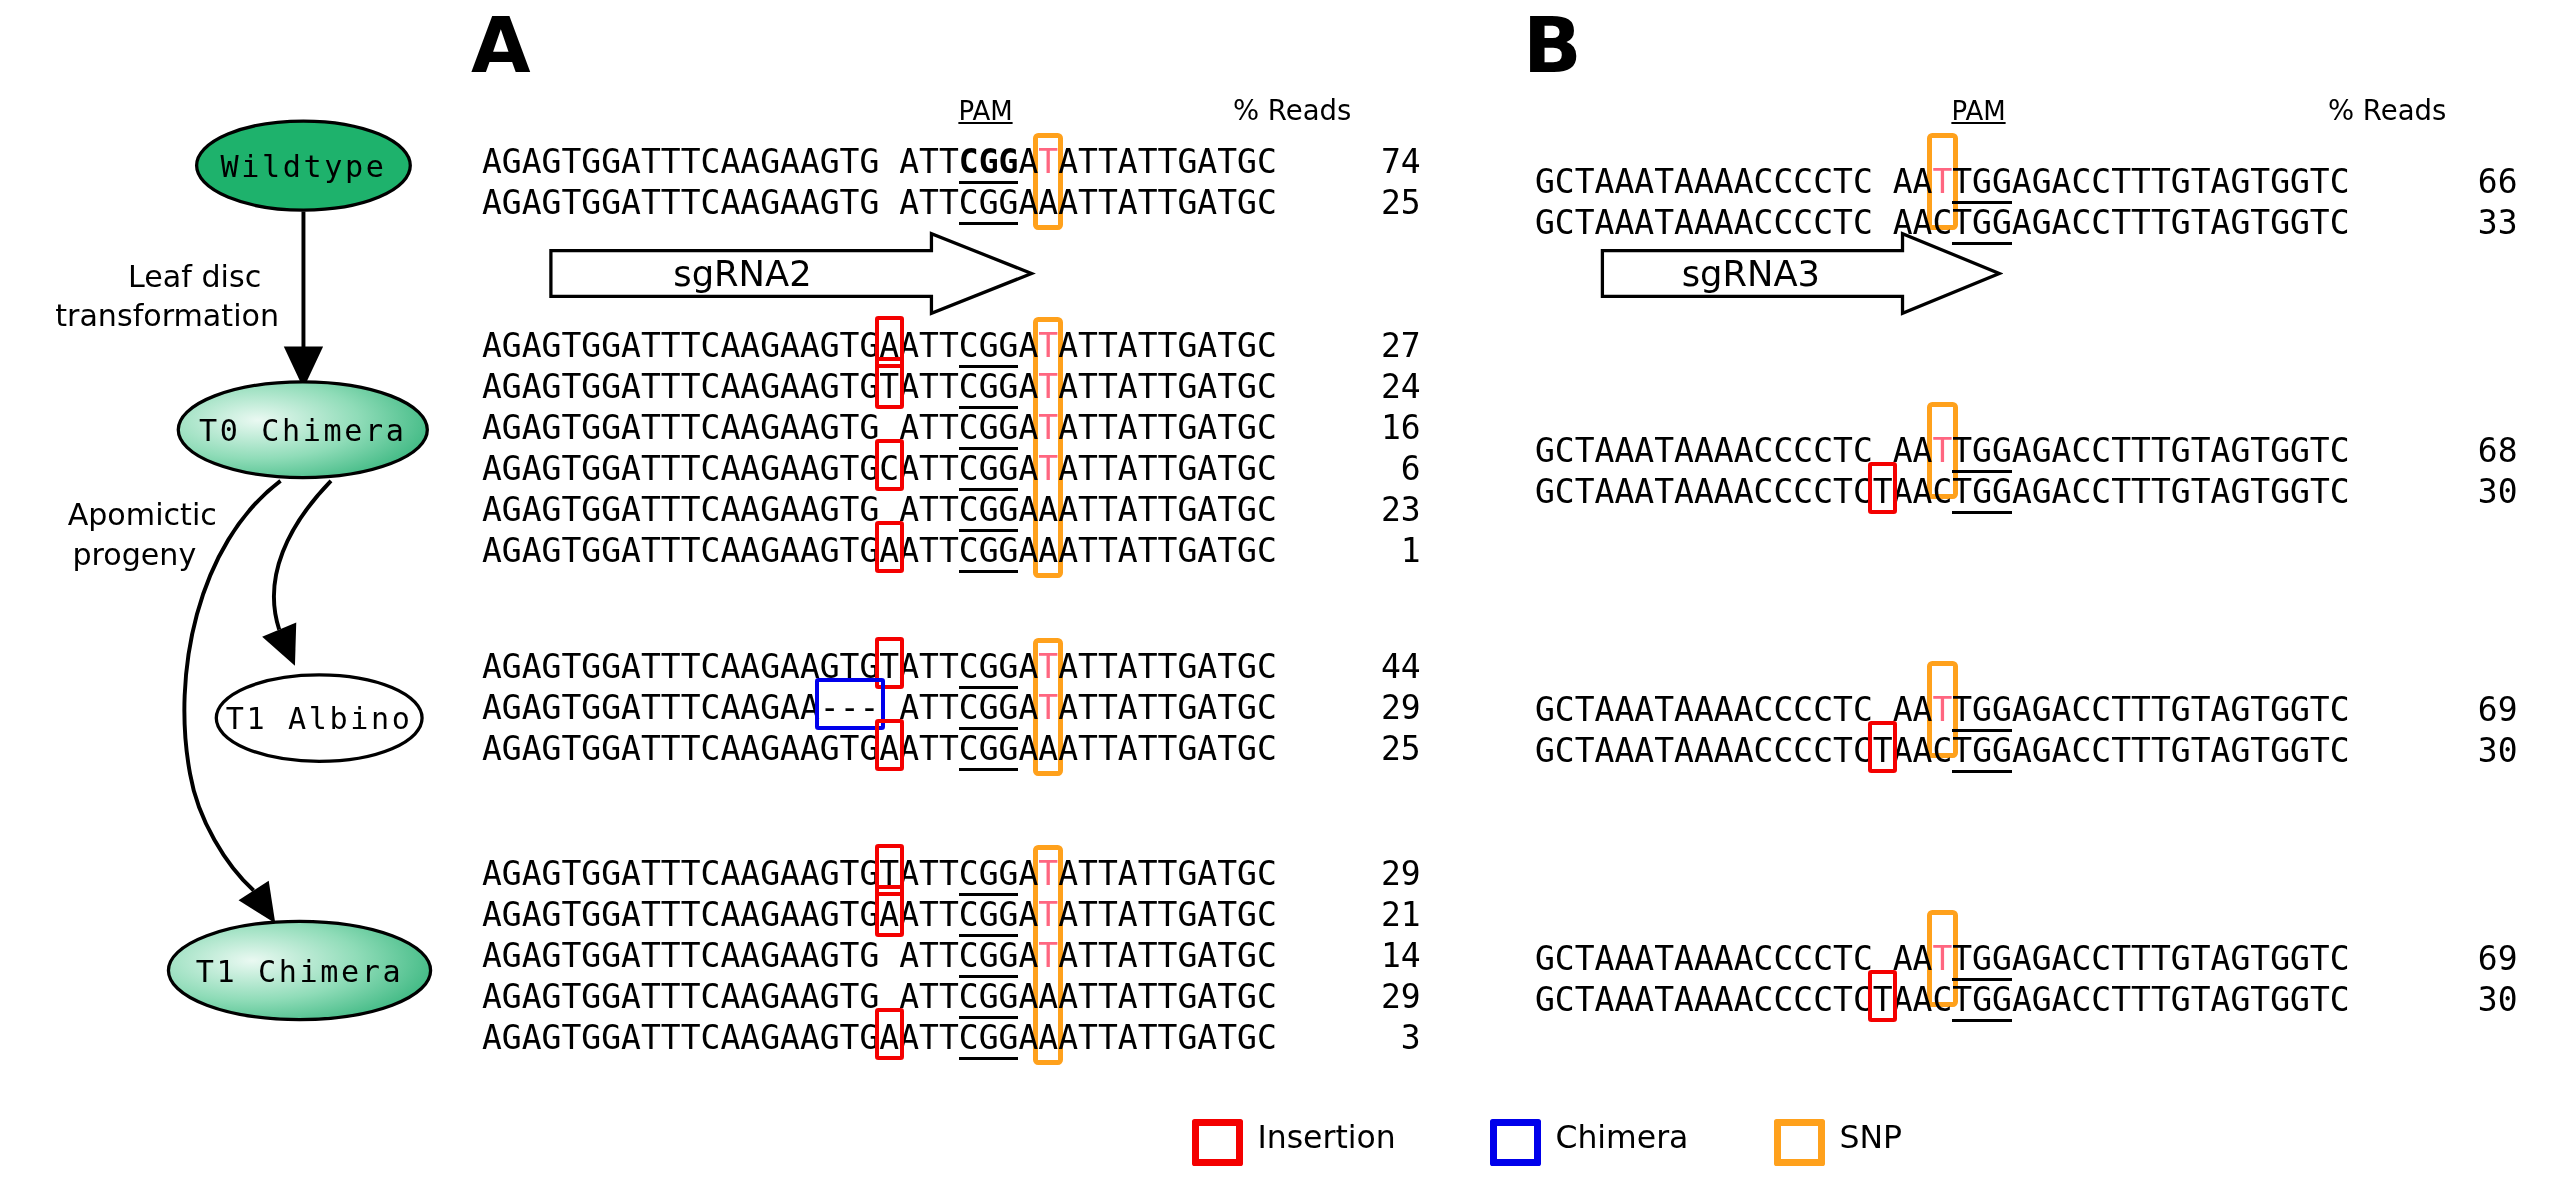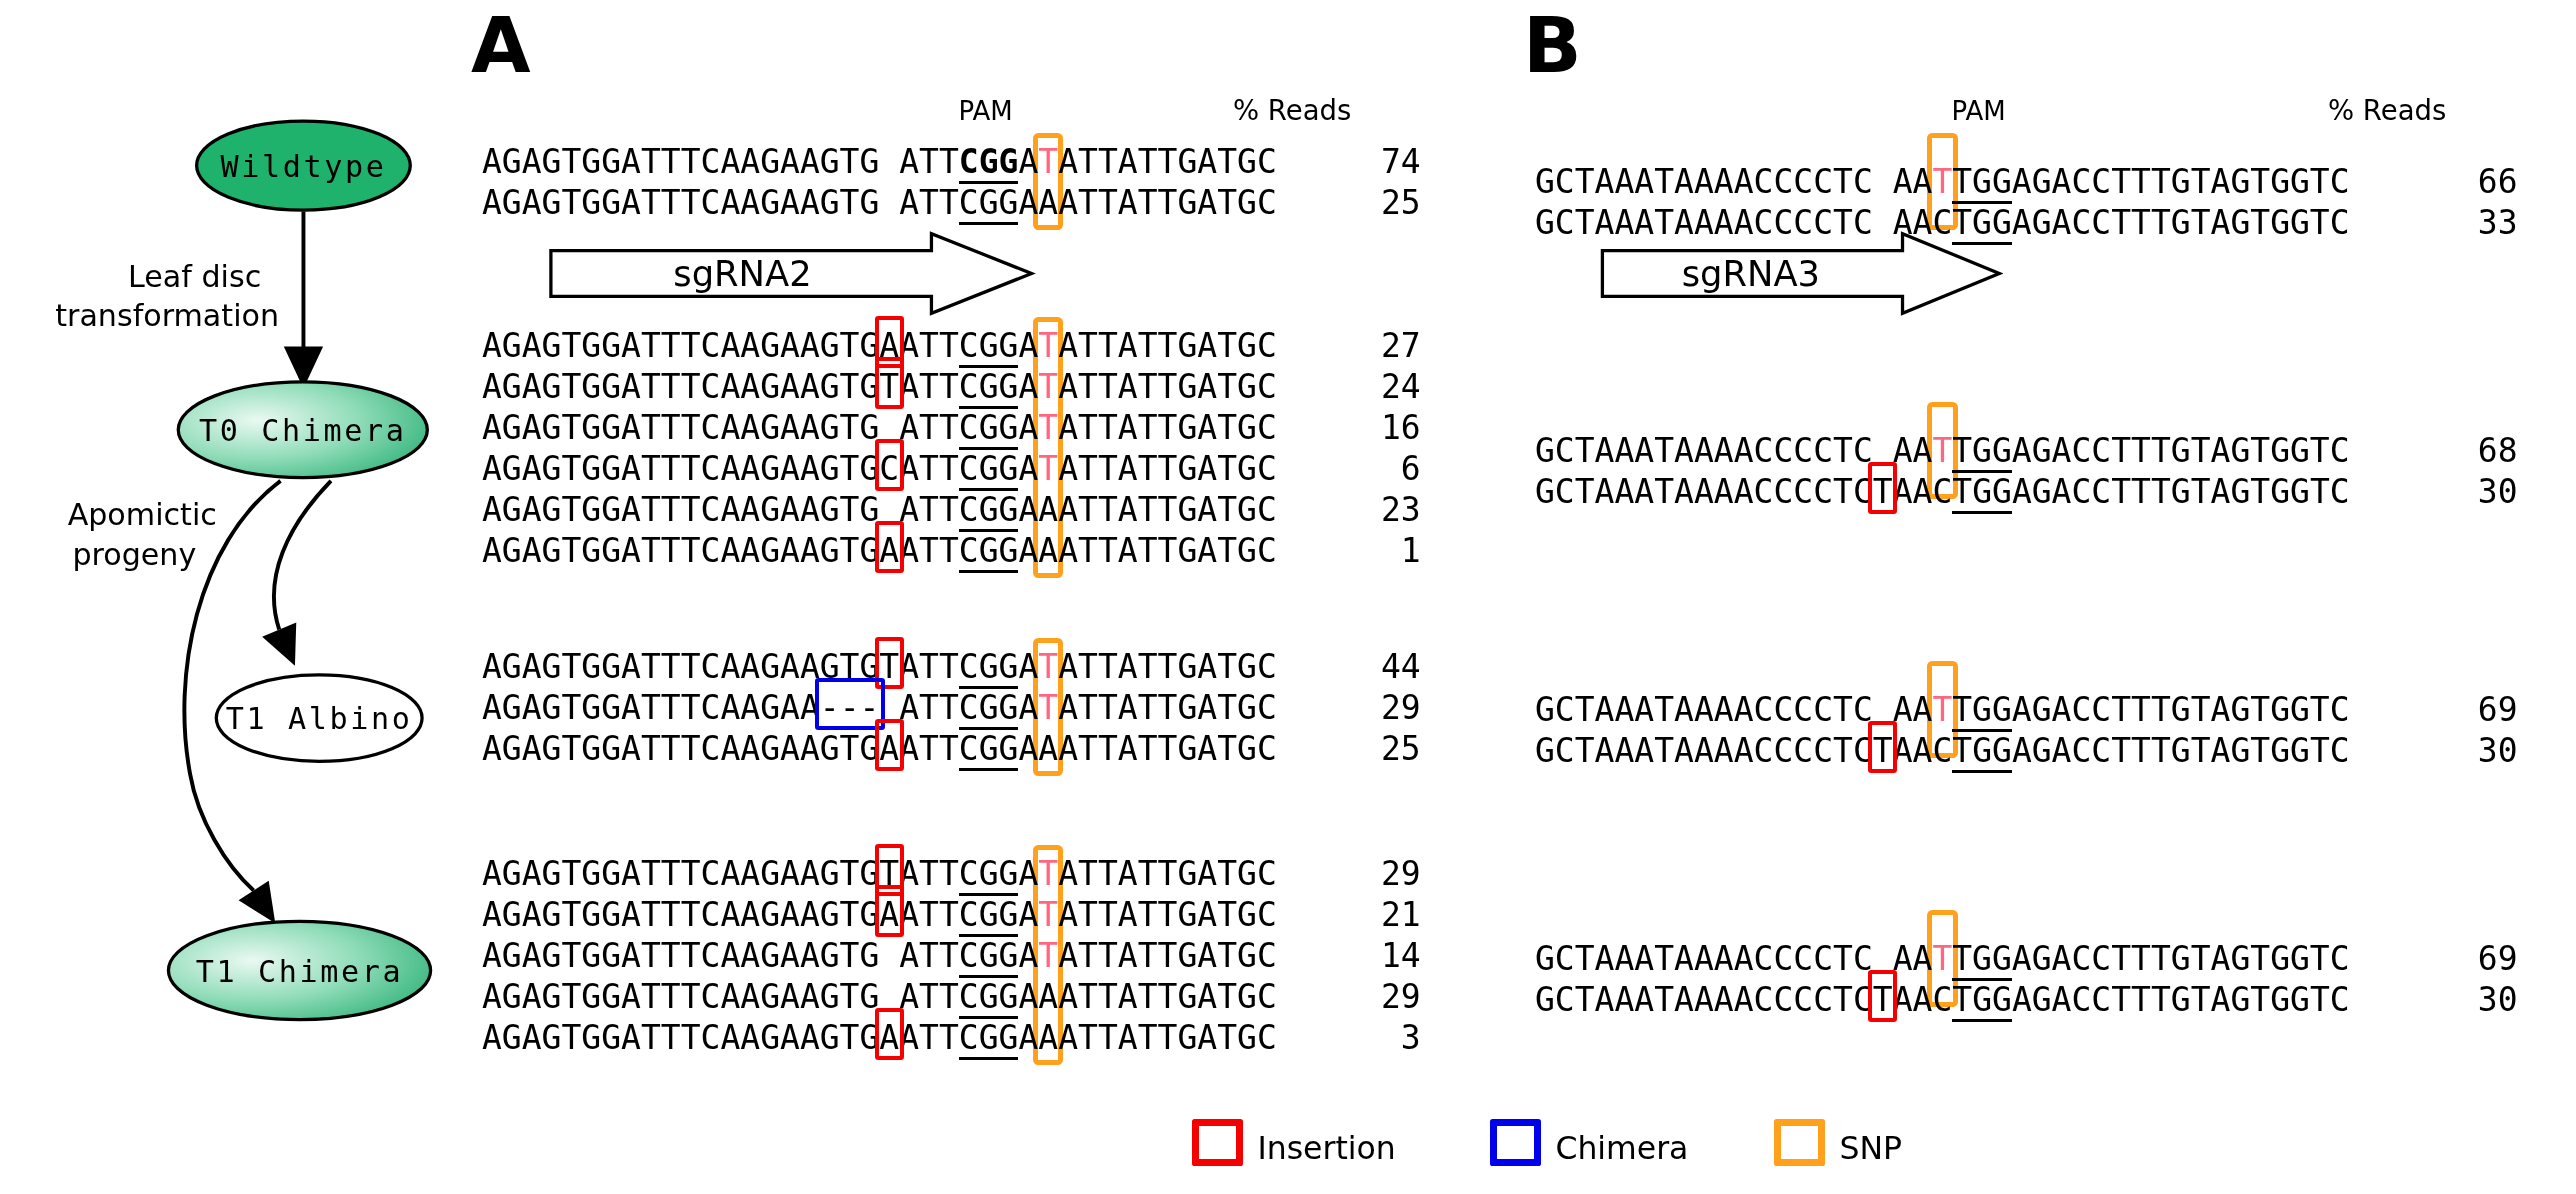--- a/index.html
+++ b/index.html
@@ -2,21 +2,21 @@
 <html style="--node-green: #1EB26C; --node-green-mid: #8FDCB8; --node-green-light: #EAF9F2; --node-green-dark: #12A565; --snp-pink: #FF6680; --c-ins: #F40000; --c-del: #0000EB; --c-snp: #FFA11C;font-size:10.5px"><head>
 <meta charset="utf-8">
 <style>
   html,body{margin:0;padding:0;background:#fff;width:2576px;height:1195px;overflow:hidden;}
   #fig{position:relative;width:2576px;height:1195px;background:#fff;
        font-family:"DejaVu Sans",sans-serif;color:#000;}
 
   
   .panel-letter{position:absolute;top:1.3px;font:600 77px "DejaVu Sans",sans-serif;}
   .pam{position:absolute;top:96px;width:131px;text-align:center;
-       font:26px "DejaVu Sans",sans-serif;}
+       font:26px "DejaVu Sans",sans-serif;text-decoration:underline;}
   .reads-h{position:absolute;top:94px;width:223px;
        font:27.5px "DejaVu Sans",sans-serif;}
 
   
   .grp{position:absolute;font:33px/41px "DejaVu Sans Mono",monospace;white-space:pre;}
   .row{position:relative;height:41px;white-space:pre;}
   .seq{display:inline-block;white-space:pre;}
   .reads{display:inline-block;text-align:right;white-space:pre;}
   .p-a .seq{width:40ch;} .p-a .reads{width:144px;}
   .p-b .seq{width:41ch;margin-top:20px;} .p-b .reads{width:168px;margin-top:12px;}
@@ -50,21 +50,21 @@
   #flow .edge{fill:none;stroke:#000;stroke-width:6;}
   #flow .head{fill:#000;stroke:none;}
   #flow .node-label{font:46px "DejaVu Sans Mono",monospace;letter-spacing:4px;
         text-anchor:middle;fill:#000;}
   #flow .edge-label{font:46px "DejaVu Sans",sans-serif;text-anchor:middle;fill:#000;}
   .stop-l{stop-color:var(--node-green-light,#EAF9F2);}
   .stop-m{stop-color:var(--node-green-mid,#8FDCB8);}
   .stop-d{stop-color:var(--node-green-dark,#12A565);}
 
   
-  .lg-item{position:absolute;top:1119px;display:flex;align-items:flex-end;gap:14.4px;}
+  .lg-item{position:absolute;top:1119px;display:flex;align-items:flex-start;gap:14.4px;}
   .lgbox{width:37px;height:33px;border:7.2px solid #000;border-radius:2.6px;background:#fff;}
   .lg-label{font:31.5px "DejaVu Sans",sans-serif;}
 </style>
 </head>
 <body>
 
 <div id="fig">
 
   <svg id="flow" width="485" height="1195" viewBox="0 0 740 1822">
     <defs>

